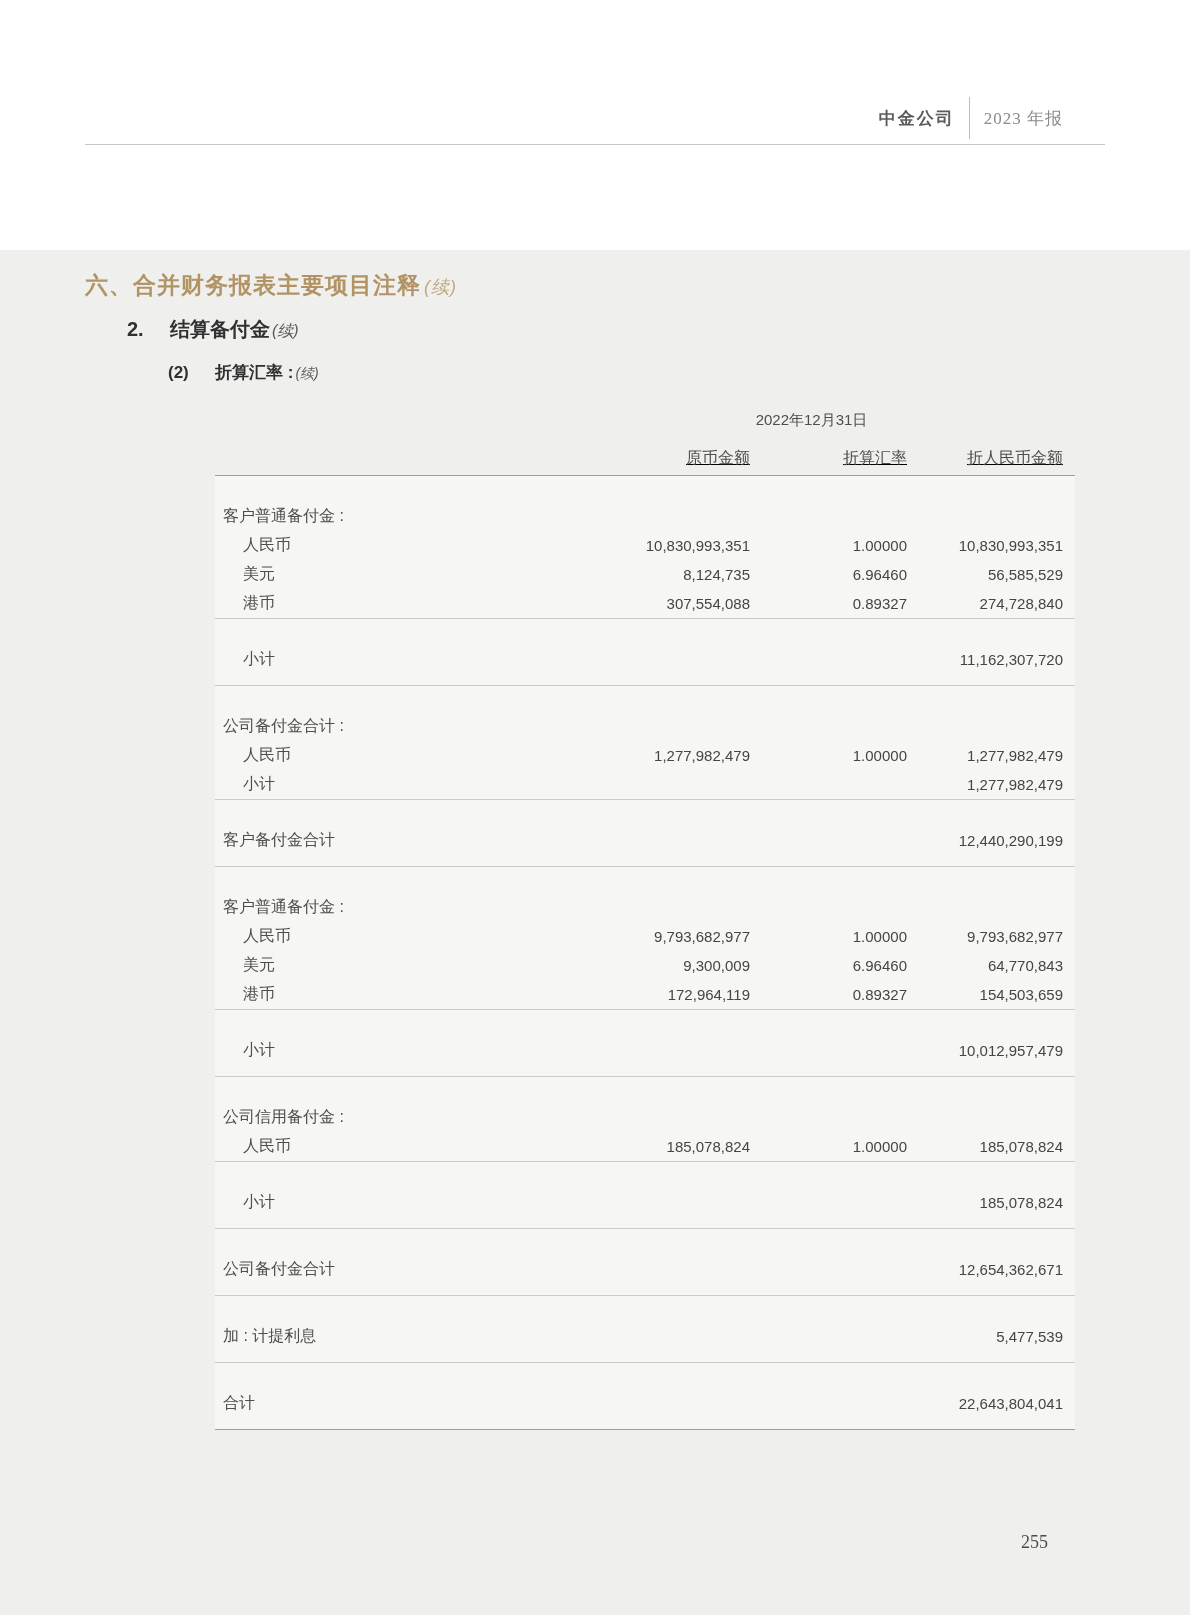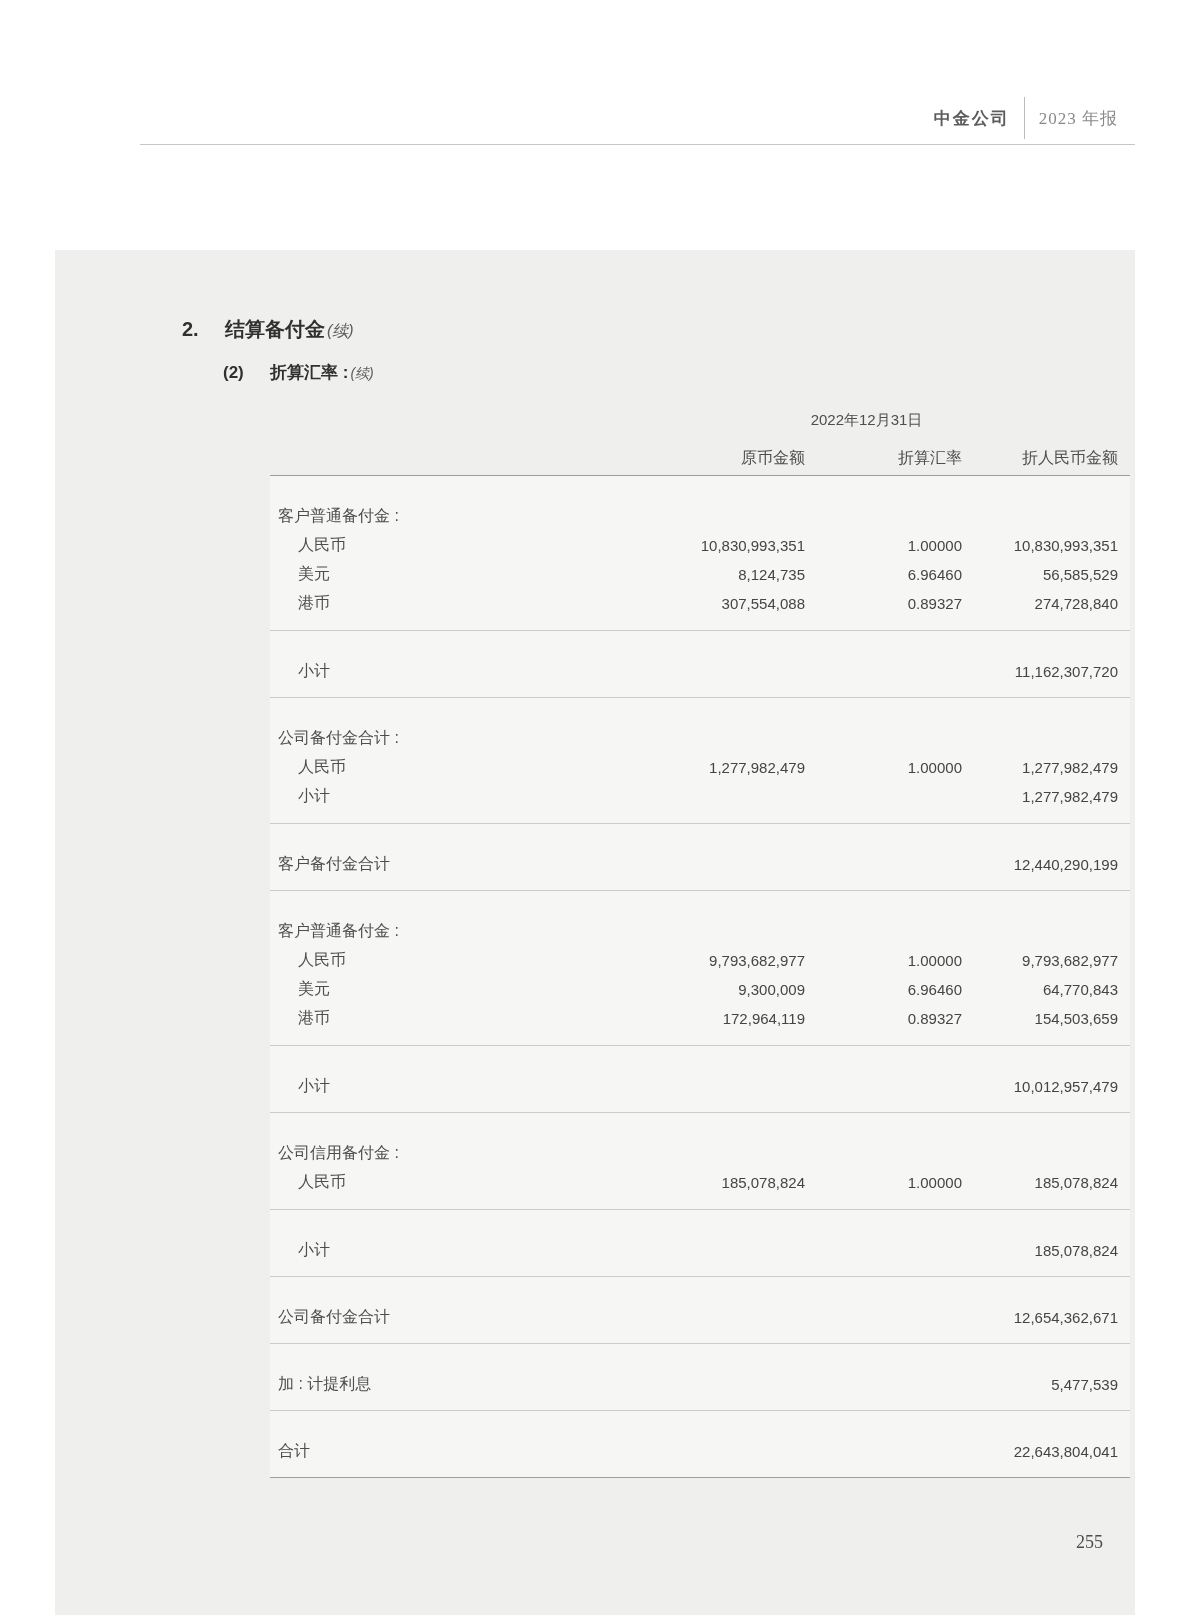--- a/index.html
+++ b/index.html
@@ -1,18 +1,18 @@
 <!DOCTYPE html>
 <html><head>
 <meta charset="utf-8">
 <style>
   * { margin:0; padding:0; box-sizing:border-box; }
   html,body { background:#ffffff; }
   body { font-family:"Liberation Sans","DejaVu Sans",sans-serif; }
-  .page { position:relative; width:1080px; height:1615px; background:#ffffff; overflow:hidden; margin:0 auto; }
+  .page { position:relative; width:1190px; height:1615px; background:#ffffff; overflow:hidden; margin:0 auto; }
 
   
   .top-header { position:absolute; left:85px; top:98px; width:1020px; height:47px;
     border-bottom:1px solid #c6c6c4; display:flex; justify-content:flex-end; align-items:center;
     padding-right:42px; padding-bottom:6px; }
   .co-name { font-family:"Liberation Serif","DejaVu Serif",serif; font-weight:bold;
     font-size:17px; color:#5c5c5c; letter-spacing:2px; }
   .hdr-divider { width:1px; height:42px; background:#bcbcbc; margin:0 14px; }
   .report-name { font-family:"Liberation Serif","DejaVu Serif",serif; font-size:17px; color:#8a8a8a; letter-spacing:1px; }
 
@@ -28,25 +28,25 @@
   .h3 { position:absolute; left:168px; top:111px; font-size:17px; font-weight:bold; color:#303030; }
   .h3 .num { display:inline-block; width:47px; }
   .h3 .cont { font-size:14px; font-weight:normal; font-style:italic; color:#5a5a5a; margin-left:2px; }
 
   
   .table-wrap { position:absolute; left:215px; top:153px; width:860px; }
   .grid-row { display:grid; grid-template-columns:1fr 170px 157px 156px; align-items:center; }
   .thead { padding:0 12px 0 8px; }
   .date-row { height:34px; display:flex; align-items:center; }
   .date-span { margin-left:347px; width:483px; text-align:center; font-size:15px; color:#4e4e4e; }
-  .cols-row { height:38px; padding-bottom:6px; align-items:end; }
+  .cols-row { height:38px; padding-bottom:6px; align-items:end;text-decoration:underline; }
   .col-h { text-align:right; font-size:16px; color:#4e4e4e; align-self:end; }
 
   .tbody { background:#f6f6f4; border-top:1px solid #9e9e9e; border-bottom:1px solid #9e9e9e; }
-  .tsec { border-bottom:1px solid #cbcbc9; padding:26px 12px 12px 8px; }
+  .tsec { border-bottom:1px solid #cbcbc9; padding:26px 12px 0 8px; }
   .tsec.single { padding-top:26px; padding-bottom:11px; }
   .tsec:last-child { border-bottom:none; }
   .trow { height:29px; }
   .rlabel { font-size:16px; color:#4e4e4e; }
   .rlabel.indent { padding-left:20px; }
   .num-cell { text-align:right; font-size:15px; color:#454545; }
 
   .page-number { position:absolute; right:142px; top:1282px;
     font-family:"Liberation Serif","DejaVu Serif",serif; font-size:18px; color:#4d4d4d; }
 </style>
@@ -56,20 +56,23 @@
 <div class="page">
 
   <div class="top-header">
     <span class="co-name">中金公司</span>
     <span class="hdr-divider"></span>
     <span class="report-name">2023 年报</span>
   </div>
 
   <div class="gray-area">
 
+    <div class="h1">
+      <span>六、合并财务报表主要项目注释</span><span class="cont">(续)</span>
+    </div>
 
     <div class="h2">
       <span class="num">2.</span><span>结算备付金</span><span class="cont">(续)</span>
     </div>
 
     <div class="h3">
       <span class="num">(2)</span><span>折算汇率 :</span><span class="cont">(续)</span>
     </div>
 
     <div class="table-wrap">

